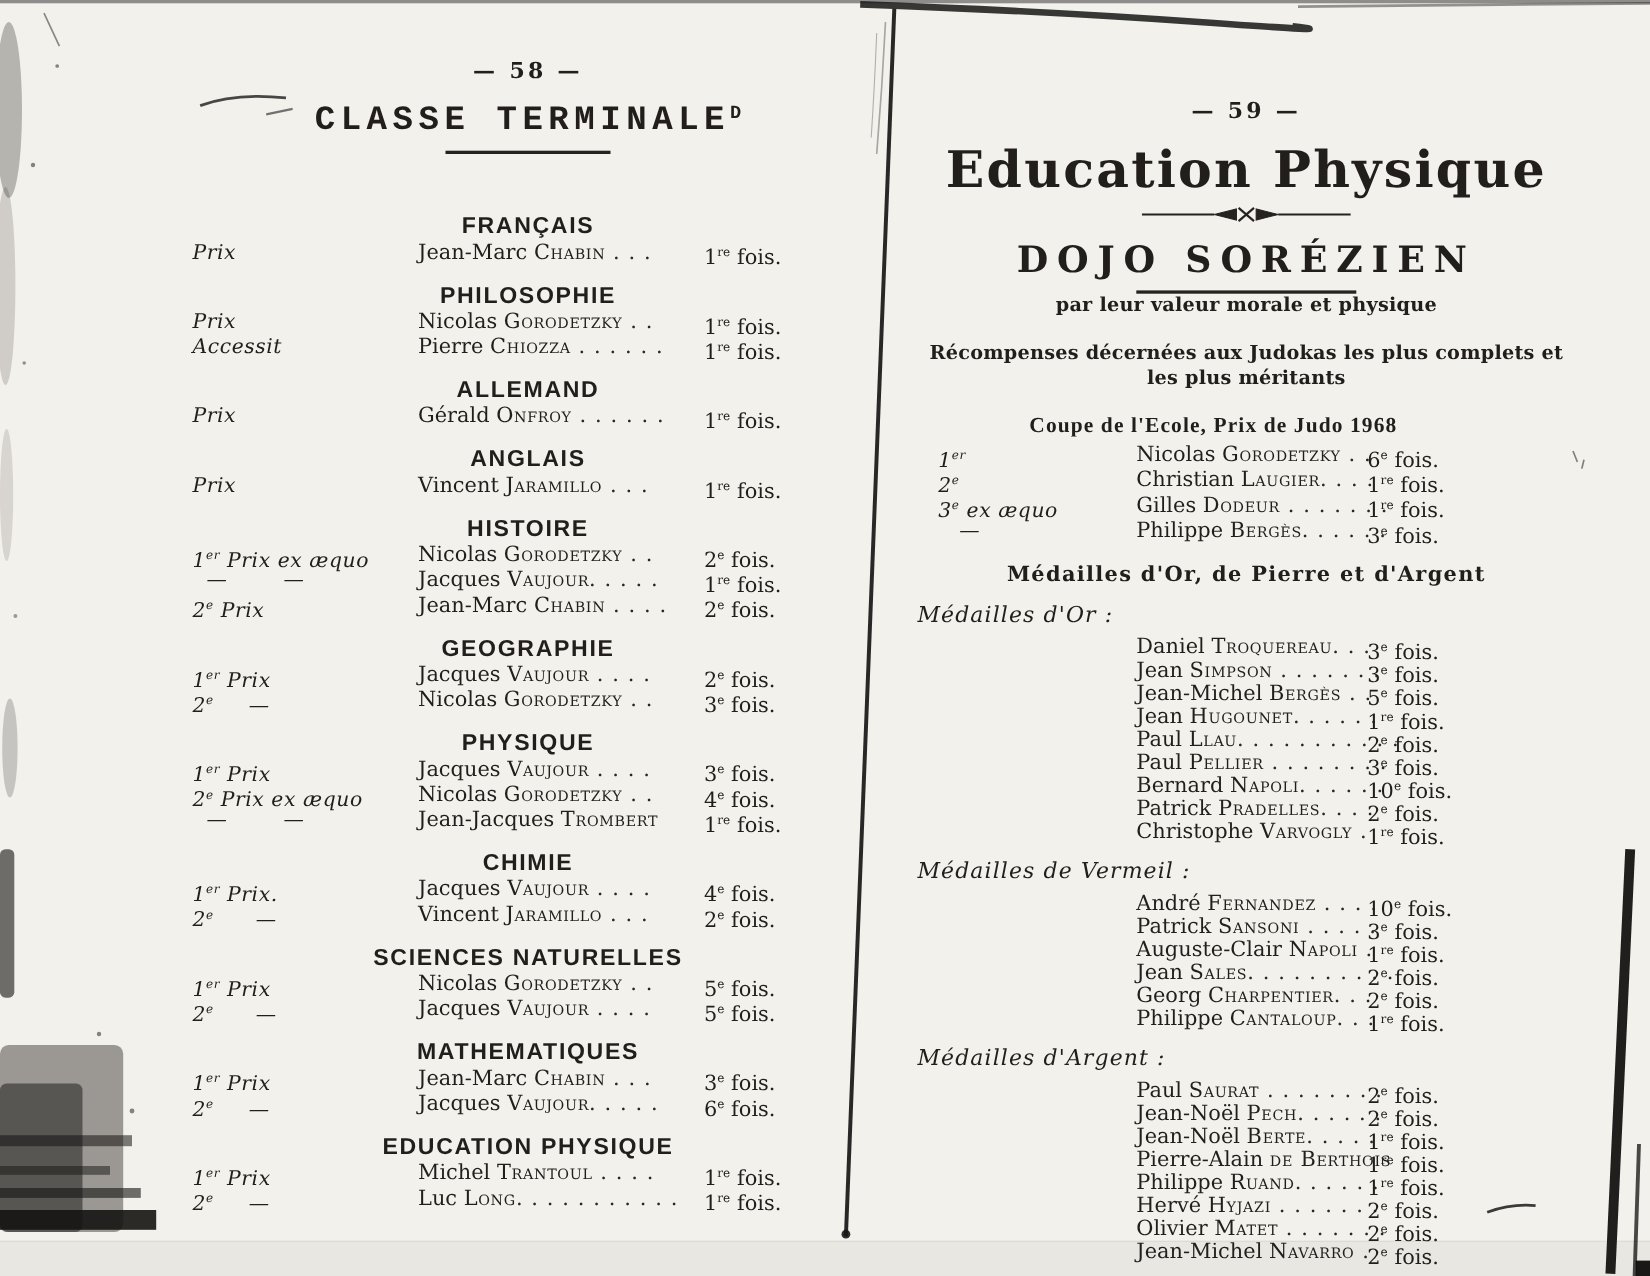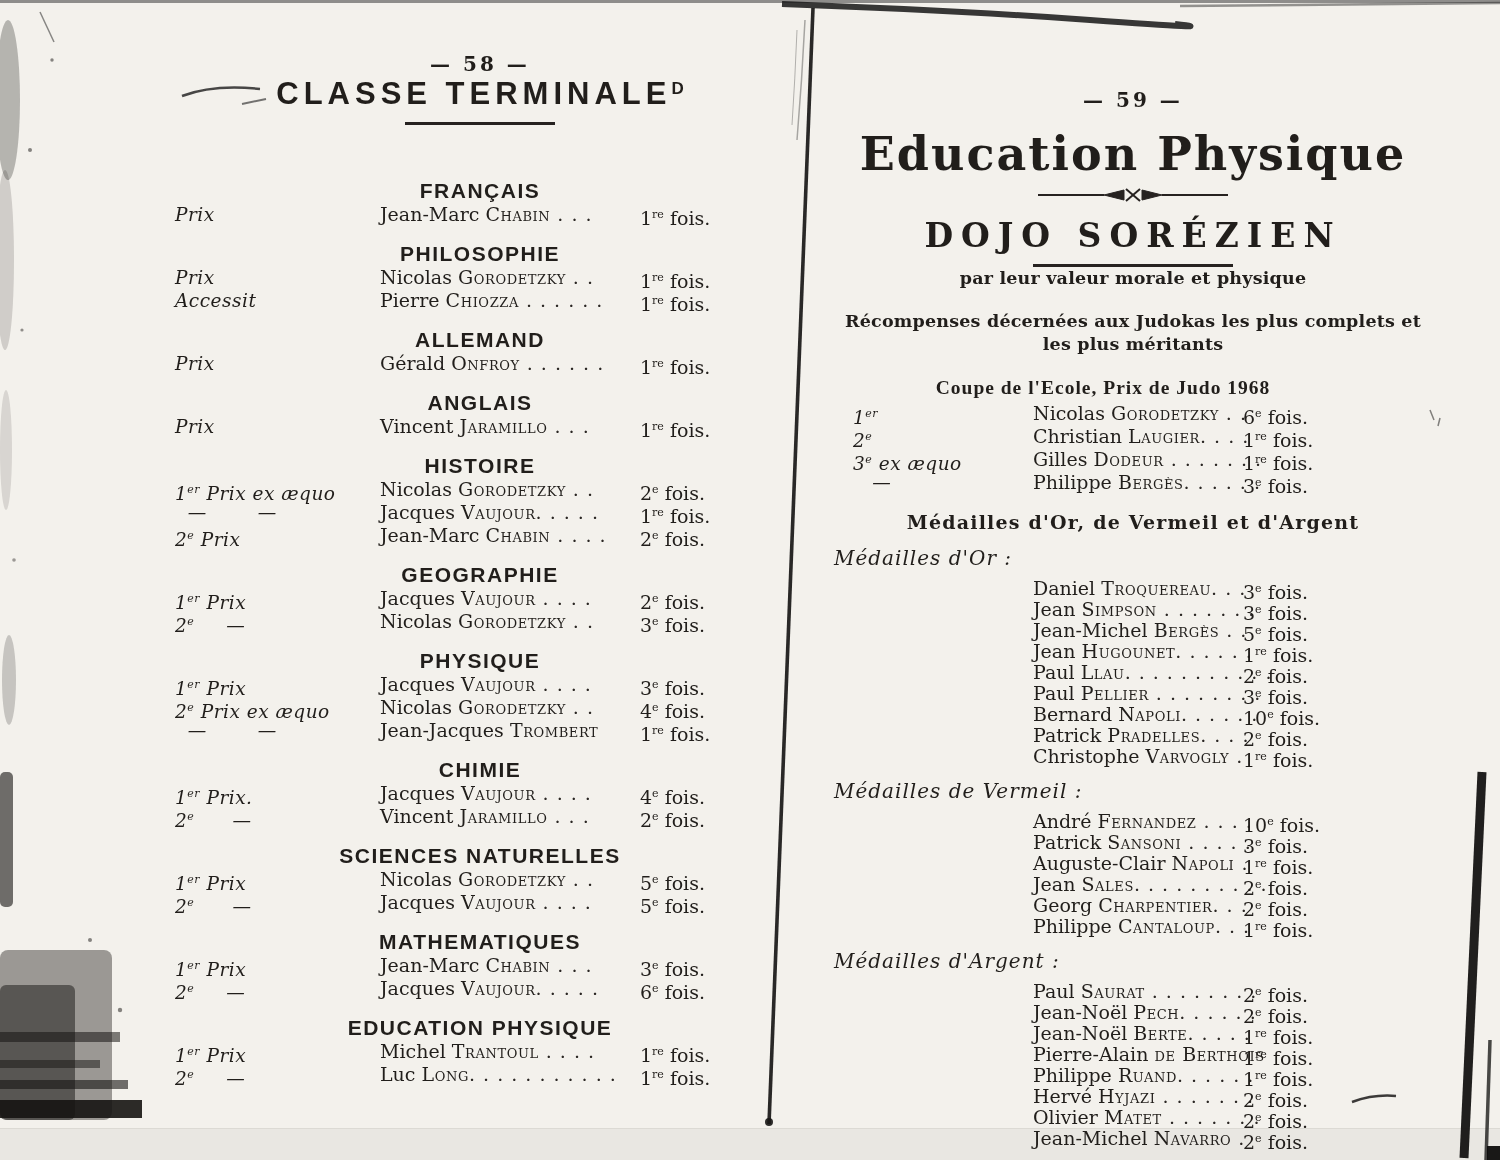--- a/index.html
+++ b/index.html
@@ -11,22 +11,22 @@
   }
   .bed{position:absolute;left:0;top:1128px;width:1500px;height:32px;background:#e9e7e2;border-top:1px solid #dcdad4;}
   #artifacts{position:absolute;left:0;top:0;width:1500px;height:1160px;pointer-events:none;z-index:6;}
   .page{position:absolute;z-index:2;}
   #left-page{left:150px;top:52px;width:620px;}
   #right-page{left:828px;top:88px;width:610px;}
 
   .pageno{width:100%;text-align:center;font-weight:bold;font-size:20px;letter-spacing:3px;padding-left:40px;box-sizing:border-box;}
   #right-page .pageno{padding-left:0;}
 
-  .lp-title{width:100%;text-align:center;padding-left:40px;box-sizing:border-box;
-    font-size:31px;letter-spacing:5px;font-weight:bold;font-family:Liberation Sans, sans-serif;}
+  .lp-title{width:100%;text-align:center;padding-left:40px;box-sizing:border-box;margin-top:16px;
+    font-size:31px;letter-spacing:5px;font-weight:bold;font-family:Liberation Mono, monospace;}
   .lp-title sup{font-size:17px;letter-spacing:0;vertical-align:10px;}
   .title-rule{width:150px;height:3px;background:#262220;margin:10px auto 0 auto;transform:translateX(20px);}
 
   .section{margin-top:16px;}
   .section.first{margin-top:54px;}
   .subject-heading{width:100%;text-align:center;padding-left:40px;box-sizing:border-box;
     font-family:"Liberation Sans","DejaVu Sans",sans-serif;font-weight:bold;font-size:21px;letter-spacing:1.5px;line-height:24px;}
   .row{position:relative;height:23px;font-size:19px;line-height:23px;}
   .label{position:absolute;left:25px;font-style:italic;font-size:18.5px;white-space:pre;letter-spacing:.5px;}
   .label sup,.times sup{font-size:11px;}
@@ -280,21 +280,21 @@
         <span class="label">3<sup>e</sup> ex æquo</span>
         <span class="name"><span class="given">Gilles </span><span class="family">Dodeur</span><span class="dots"> . . . . . . .</span></span>
         <span class="times">1<sup>re</sup> fois.</span>
       </div>
       <div class="row">
         <span class="label">   —</span>
         <span class="name"><span class="given">Philippe </span><span class="family">Bergès</span><span class="dots">. . . . . .</span></span>
         <span class="times">3<sup>e</sup> fois.</span>
       </div>
     </div>
-  <div class="medailles-heading">Médailles d'Or, de Vermeil et d'Argent</div>
+  <div class="medailles-heading">Médailles d'Or, de Pierre et d'Argent</div>
   <div id="medal-sections">
       <div class="medal-heading">Médailles d'Or :</div>
       <div class="medal-rows">
         <div class="row">
           <span class="name"><span class="given">Daniel </span><span class="family">Troquereau</span><span class="dots">. . .</span></span>
           <span class="times">3<sup>e</sup> fois.</span>
         </div>
         <div class="row">
           <span class="name"><span class="given">Jean </span><span class="family">Simpson</span><span class="dots"> . . . . . . .</span></span>
           <span class="times">3<sup>e</sup> fois.</span>

